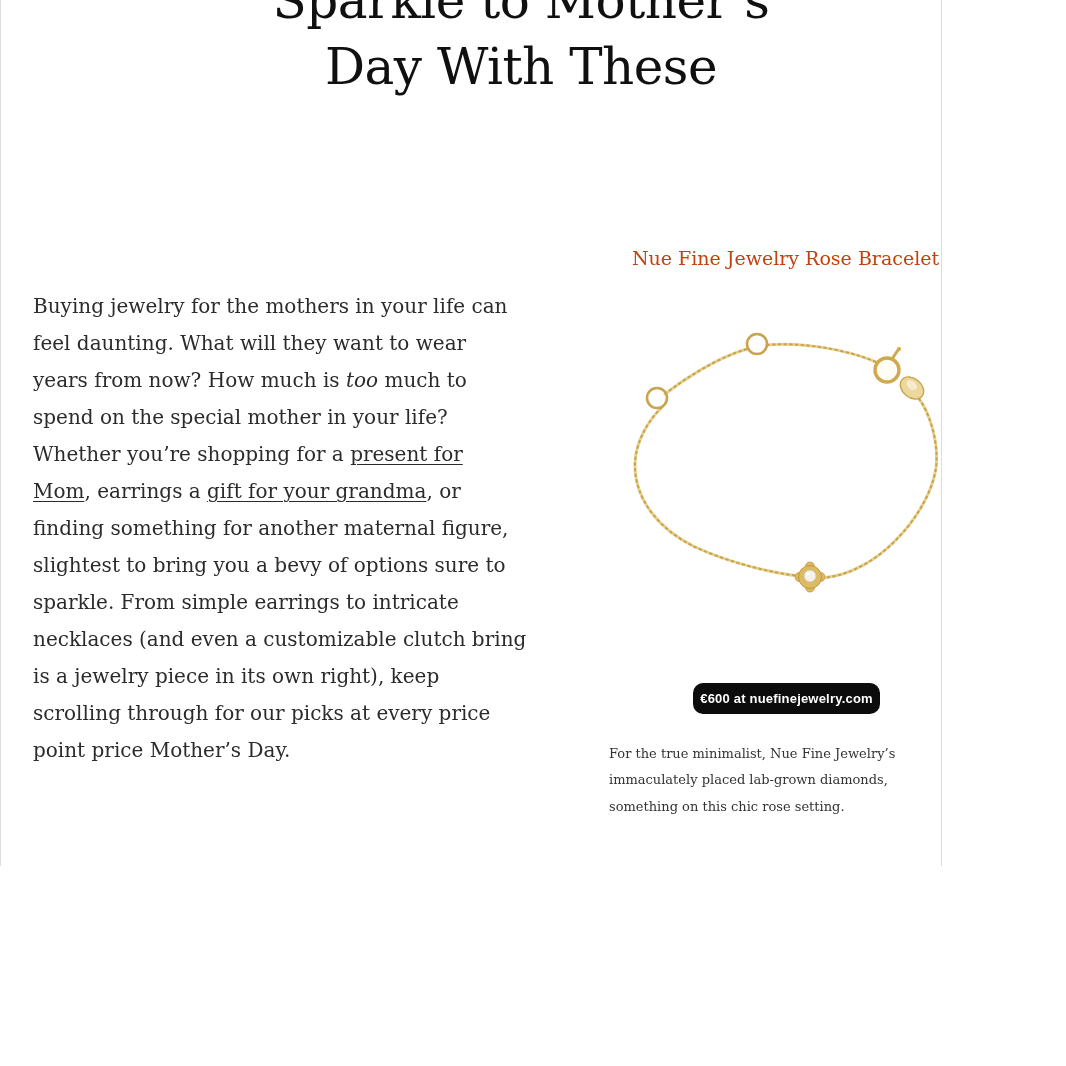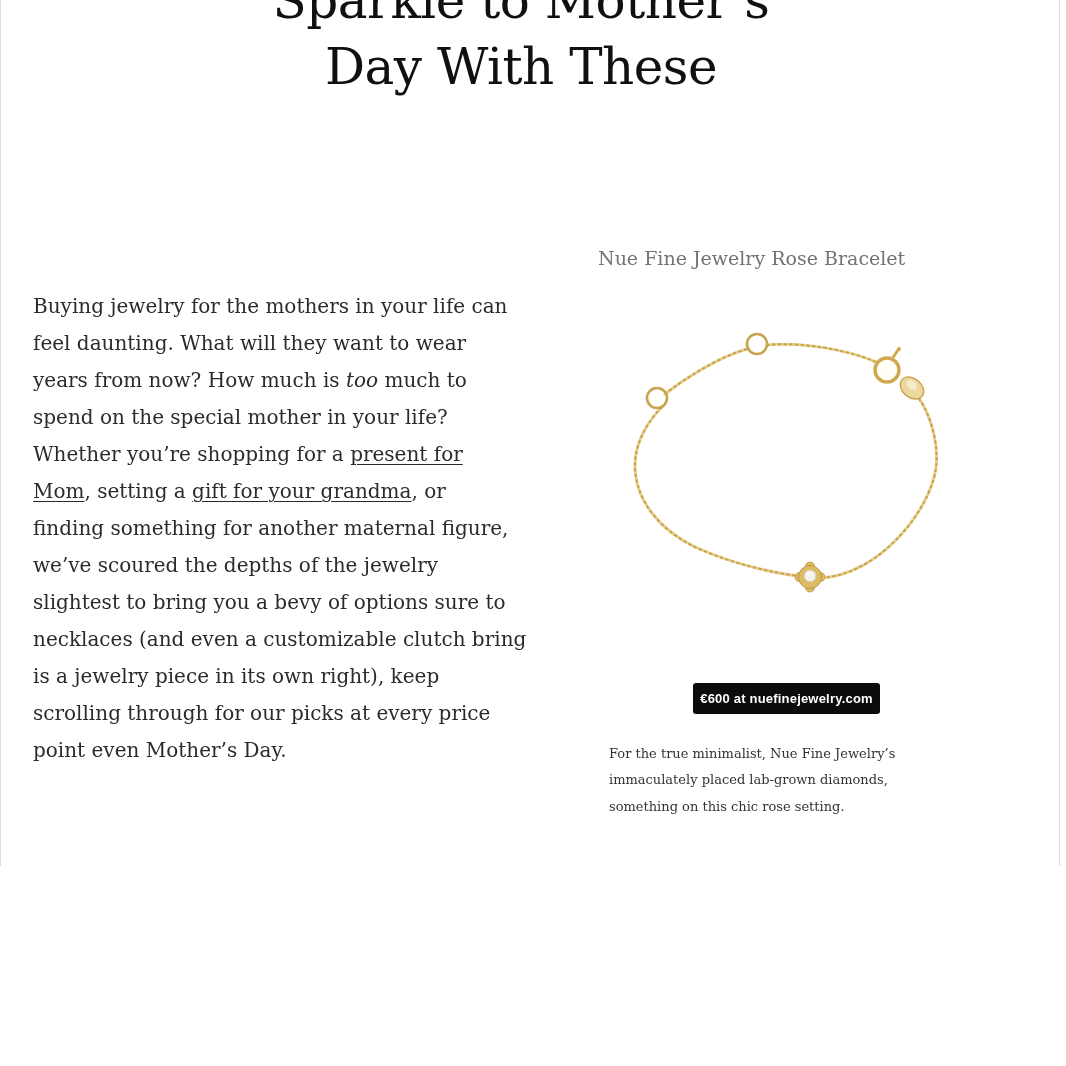--- a/index.html
+++ b/index.html
@@ -1,17 +1,17 @@
 <!DOCTYPE html>
 <html><head>
 <meta charset="utf-8">
 <style>
   html,body{margin:0;padding:0;background:#fff;}
   #page{
-    position:relative;width:1060px;height:1066px;background:#ffffff;
+    position:relative;width:942px;height:1066px;background:#ffffff;
     overflow:hidden;font-family:"DejaVu Serif",serif;text-decoration:underline;
   }
   .edge{position:absolute;top:0;width:1px;height:866px;background:#dcdcdc;}
   .edge.left{left:0;}
   .edge.right{right:0;}
   #headline{
     position:absolute;top:-32px;left:0;width:1042px;margin:0;
     text-align:center;font-size:50px;line-height:66px;font-weight:normal;
     color:#101010;letter-spacing:-0.5px;
   }
@@ -20,26 +20,26 @@
     font-size:20px;line-height:37px;color:#2b2b2b;margin-top:42px;
   }
   .tline{white-space:pre;}
   .it{font-style:italic;}
   .body-link{
     color:inherit;text-decoration:underline;
     text-underline-offset:3px;text-decoration-thickness:1px;
   }
   #caption{
     position:absolute;left:598px;top:245px;width:375px;
-    font-size:19px;line-height:26px;color:#737373;
+    text-align:center;font-size:19px;line-height:26px;color:#c2410c;
   }
   #bracelet{position:absolute;left:600px;top:295px;}
   #price-btn{
     position:absolute;left:693px;top:683px;width:187px;height:31px;
-    background:#0c0c0c;color:#ffffff;display:block;border-radius:3px;
+    background:#0c0c0c;color:#ffffff;display:block;border-radius:10px;
     font-family:"Liberation Sans",sans-serif;font-weight:bold;font-size:13px;
     line-height:31px;text-align:center;text-decoration:none;letter-spacing:0.2px;
   }
   #desc{
     position:absolute;left:609px;top:741px;
     font-size:13px;line-height:26.3px;color:#333333;
   }
 </style>
 </head>
 <body>
@@ -52,28 +52,28 @@
       <div class="tline"><span>Sparkle to Mother’s</span></div>
       <div class="tline"><span>Day With These</span></div>
     </h1>
 
   <div id="body">
       <div class="tline"><span>Buying jewelry for the mothers in your life can</span></div>
       <div class="tline"><span>feel daunting. What will they want to wear</span></div>
       <div class="tline"><span>years from now? How much is </span><span class="it">too</span><span> much to</span></div>
       <div class="tline"><span>spend on the special mother in your life?</span></div>
       <div class="tline"><span>Whether you’re shopping for a </span><a href="#" class="body-link">present for</a></div>
-      <div class="tline"><a href="#" class="body-link">Mom</a><span>, setting a </span><a href="#" class="body-link">gift for your grandma</a><span>, or</span></div>
+      <div class="tline"><a href="#" class="body-link">Mom</a><span>, earrings a </span><a href="#" class="body-link">gift for your grandma</a><span>, or</span></div>
       <div class="tline"><span>finding something for another maternal figure,</span></div>
-      <div class="tline"><span>we’ve scoured the depths of the jewelry</span></div>
       <div class="tline"><span>slightest to bring you a bevy of options sure to</span></div>
+      <div class="tline"><span>sparkle. From simple earrings to intricate</span></div>
       <div class="tline"><span>necklaces (and even a customizable clutch bring</span></div>
       <div class="tline"><span>is a jewelry piece in its own right), keep</span></div>
       <div class="tline"><span>scrolling through for our picks at every price</span></div>
-      <div class="tline"><span>point even Mother’s Day.</span></div>
+      <div class="tline"><span>point price Mother’s Day.</span></div>
     </div>
 
   <div id="caption">Nue Fine Jewelry Rose Bracelet</div>
 
   <svg id="bracelet" width="370" height="340" viewBox="0 0 370 340">
 
     <g fill="none" stroke="#e9d494" stroke-width="3" stroke-linecap="round">
       <path d="M 62,112 C 48,126 36,146 35,168 C 34,205 60,235 95,252 C 130,268 172,278 199,281"></path>
       <path d="M 221,283 C 252,281 278,263 295,246 C 315,226 332,199 336,173 C 339,148 330,117 317,101"></path>
       <path d="M 276,67 C 243,53 198,47 167,50"></path>

